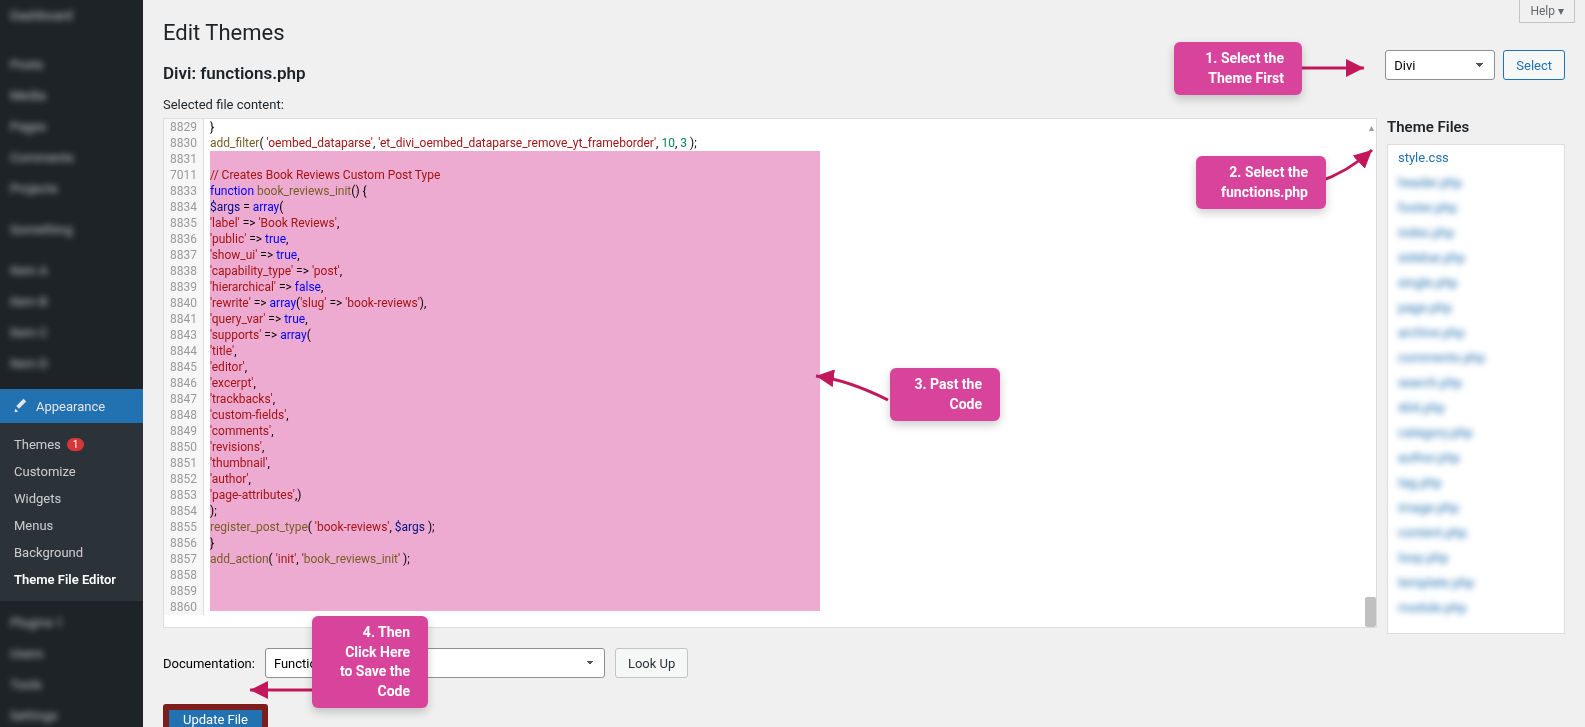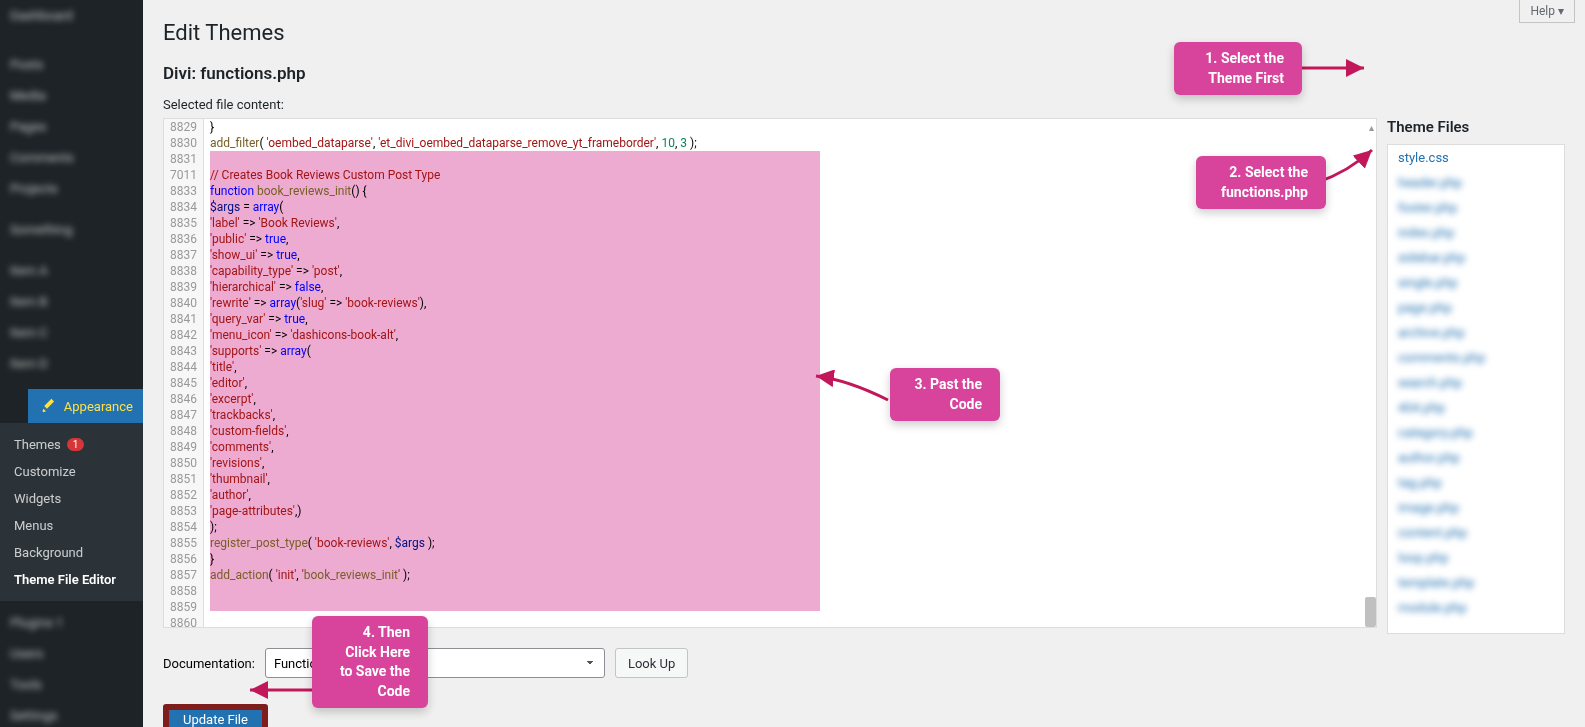--- a/index.html
+++ b/index.html
@@ -1,20 +1,20 @@
 <!DOCTYPE html>
 <html><head>
 <meta charset="utf-8">
 <style>
 * { margin: 0; padding: 0; box-sizing: border-box; font-family: -apple-system, BlinkMacSystemFont, "Segoe UI", Roboto, sans-serif; }
 body { background: #f0f0f1; display: flex; height: 727px; width: 1585px; overflow: hidden; position: relative; }
 
 .sidebar { width: 143px; background: #1d2327; color: #fff; flex-shrink: 0; position: relative; }
 .sidebar-item { padding: 8px 10px; font-size: 13px; color: rgba(255,255,255,0.7); cursor: pointer; display: flex; align-items: center; gap: 8px; filter: blur(3px); }
-.sidebar-item.active { background: #2271b1; color: #fde047; filter: none; position: relative; margin-left: 28px; }
+.sidebar-item.active { background: #2271b1; color: #e5e5e5; filter: none; position: relative; }
 .sidebar-item.active::after { content: ''; position: absolute; right: -8px; top: 50%; transform: translateY(-50%); border: 8px solid transparent; border-right-color: #f0f0f1; }
 .sidebar-sub { background: #2c3338; padding: 8px 0; }
 .sidebar-sub-item { padding: 6px 14px; font-size: 13px; color: rgba(255,255,255,0.75); cursor: pointer; display: flex; align-items: center; gap: 6px; }
 .sidebar-sub-item.current { font-weight: 600; color: #fff; }
 .badge { background: #d63638; color: #fff; border-radius: 10px; font-size: 10px; padding: 1px 6px; }
 .icon-brush { width: 18px; height: 18px; }
 
 .main { flex: 1; padding: 10px 20px 20px 20px; position: relative; overflow: hidden; }
 .help-tab { position: absolute; top: 0; right: 10px; background: #f0f0f1; border: 1px solid #c3c4c7; border-top: none; padding: 4px 10px; font-size: 12px; color: #646970; cursor: pointer; }
 h1.page-title { font-size: 22px; font-weight: 400; color: #1d2327; margin: 10px 0 18px; }
@@ -110,20 +110,26 @@
   <div class="sidebar-item">Tools</div>
   <div class="sidebar-item">Settings</div>
 
 </div>
 
 <div class="main">
   <div class="help-tab"><span>Help ▾</span></div>
   <h1 class="page-title">Edit Themes</h1>
   <div class="file-heading">Divi: functions.php</div>
 
+  <div class="top-controls">
+    <select class="theme-select">
+      <option>Divi</option>
+    </select>
+    <button class="select-btn">Select</button>
+  </div>
 
   <div class="selected-label">Selected file content:</div>
 
   <div class="editor-wrap">
     <div class="code-area">
       <div class="scroll-ind">▴</div>
       <div class="highlight-block"></div>
       <div class="code-lines" id="code-lines">
           <div class="code-line">
             <div class="gutter">8829</div>
@@ -169,24 +175,20 @@
             <div class="gutter">8839</div>
             <div class="code-content"><span class="c-str">'hierarchical'</span> =&gt; <span class="c-kw">false</span>,</div>
           </div>
           <div class="code-line">
             <div class="gutter">8840</div>
             <div class="code-content"><span class="c-str">'rewrite'</span> =&gt; <span class="c-kw">array</span>(<span class="c-str">'slug'</span> =&gt; <span class="c-str">'book-reviews'</span>),</div>
           </div>
           <div class="code-line">
             <div class="gutter">8841</div>
             <div class="code-content"><span class="c-str">'query_var'</span> =&gt; <span class="c-kw">true</span>,</div>
-          </div>
-          <div class="code-line">
-            <div class="gutter">8842</div>
-            <div class="code-content"><span class="c-str">'menu_icon'</span> =&gt; <span class="c-str">'dashicons-book-alt'</span>,</div>
           </div>
           <div class="code-line">
             <div class="gutter">8843</div>
             <div class="code-content"><span class="c-str">'supports'</span> =&gt; <span class="c-kw">array</span>(</div>
           </div>
           <div class="code-line">
             <div class="gutter">8844</div>
             <div class="code-content"><span class="c-str">'title'</span>,</div>
           </div>
           <div class="code-line">

